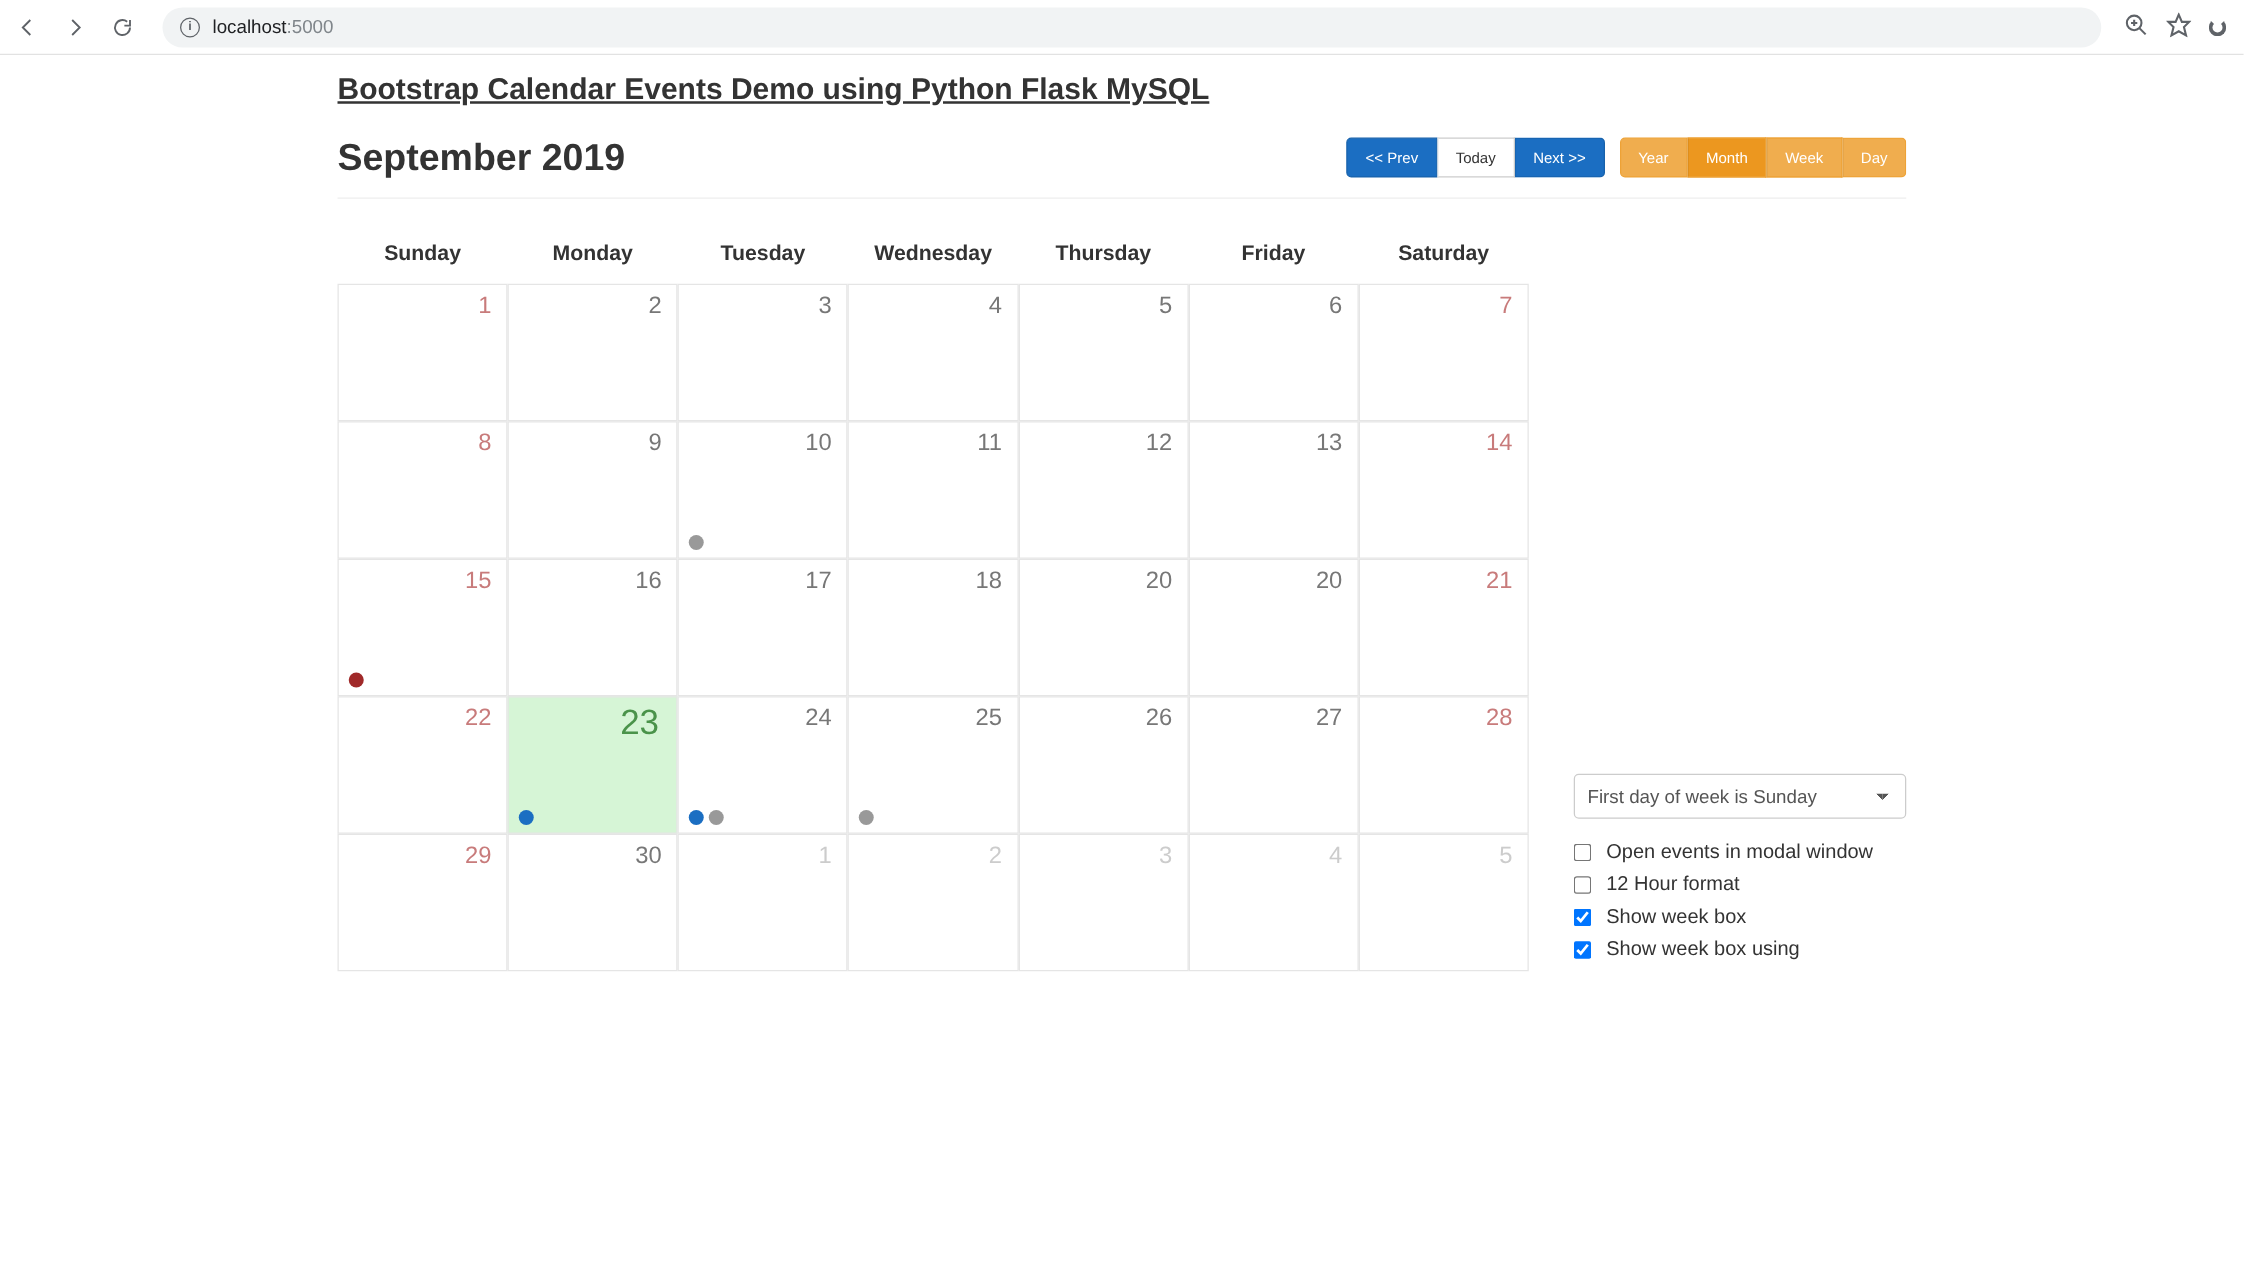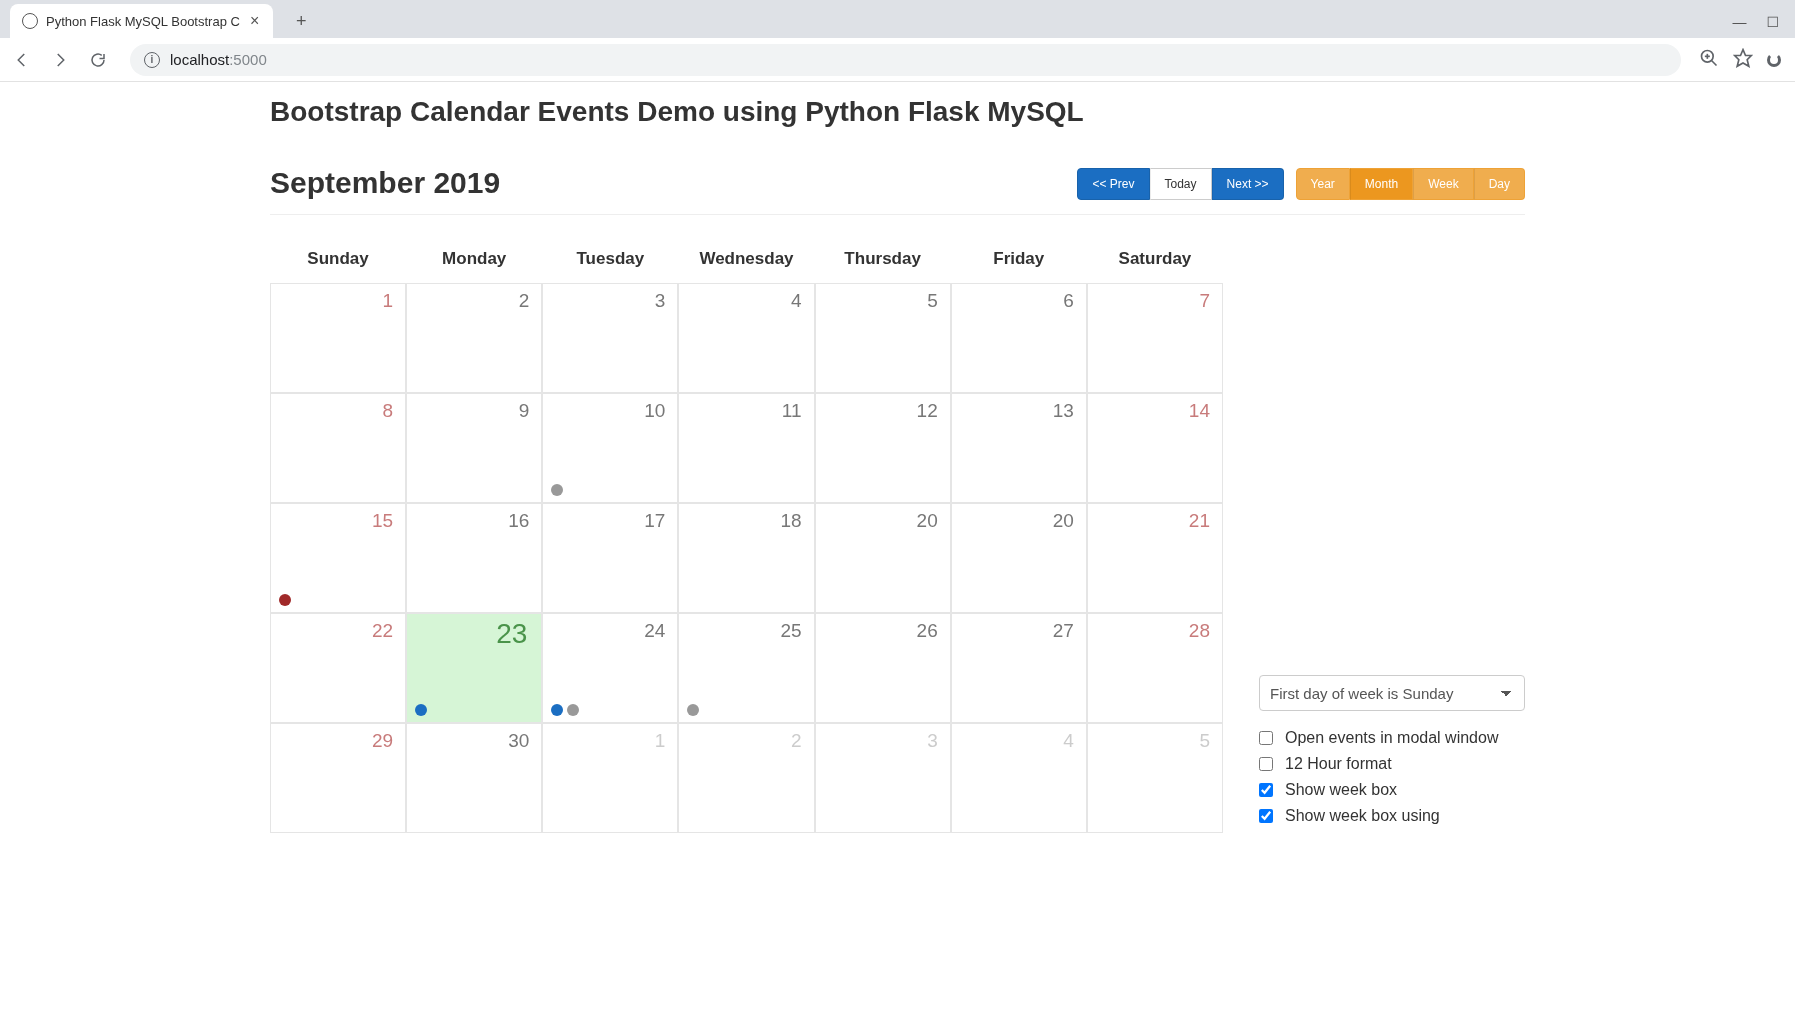--- a/index.html
+++ b/index.html
@@ -22,22 +22,22 @@
   .address-bar .info { width: 16px; height: 16px; border: 1.5px solid #5f6368; border-radius: 50%; display: flex; align-items: center; justify-content: center; font-size: 10px; color: #5f6368; font-weight: bold; }
   .address-bar .host { color: #202124; }
   .address-bar .port { color: #80868b; }
   .nav-right { display: flex; align-items: center; gap: 14px; padding-right: 6px; }
   .nav-right svg { width: 20px; height: 20px; stroke: #5f6368; fill: none; stroke-width: 2; }
   .throbber { width: 14px; height: 14px; border: 3px solid #5f6368; border-top-color: transparent; border-radius: 50%; }
 
   
   .page { padding: 14px 0 40px 0; }
   .container { max-width: 1285px; margin: 0 auto; padding: 0 15px; }
-  h3.title { font-size: 28px; font-weight: 700; margin-bottom: 38px; }
-  .header-row { display: flex; align-items: flex-end; margin-bottom: 14px; }
+  h3.title { font-size: 24px; font-weight: 700; margin-bottom: 24px; text-decoration: underline; }
+  .header-row { display: flex; align-items: flex-start; margin-bottom: 14px; }
   .month-title { font-size: 30px; font-weight: 700; flex: 1; }
 
   .btn-group { display: inline-flex; margin-left: 12px; }
   .btn { border: 1px solid transparent; padding: 8px 14px; font-size: 12px; cursor: pointer; color: #fff; line-height: 1.2; }
   .btn:first-child { border-top-left-radius: 4px; border-bottom-left-radius: 4px; }
   .btn:last-child { border-top-right-radius: 4px; border-bottom-right-radius: 4px; }
   .btn-primary { background: #1b6ec2; border-color: #1862ab; }
   .btn-default { background: #fff; color: #333; border-color: #ccc; }
   .btn-warning { background: #f0ad4e; border-color: #eea236; }
   .btn-group .btn + .btn { border-left: 1px solid rgba(0,0,0,0.08); }
@@ -68,32 +68,20 @@
 
   
   .side-wrap select { width: 100%; height: 36px; border: 1px solid #ccc; border-radius: 4px; padding: 6px 10px; font-size: 15px; background: #fff; color: #555; margin-bottom: 18px; -webkit-appearance: none; -moz-appearance: none; appearance: none; background-image: linear-gradient(45deg, transparent 50%, #555 50%), linear-gradient(135deg, #555 50%, transparent 50%); background-position: calc(100% - 18px) 15px, calc(100% - 13px) 15px; background-size: 5px 5px, 5px 5px; background-repeat: no-repeat; }
   .chk-row { display: flex; align-items: center; gap: 12px; font-size: 16px; color: #333; margin-bottom: 8px; }
   .chk-row input { width: 14px; height: 14px; }
 </style>
 </head>
 <body>
 
 <div class="browser-chrome">
-  <div class="tab-bar">
-    <div class="tab">
-      <span class="globe"></span>
-      <span class="tab-title">Python Flask MySQL Bootstrap C</span>
-      <span class="close">×</span>
-    </div>
-    <div class="new-tab">+</div>
-    <div class="win-ctrls">
-      <span>—</span>
-      <span>☐</span>
-    </div>
-  </div>
   <div class="nav-bar">
     <div class="nav-icon">
       <svg viewBox="0 0 24 24">
           <polyline points="15 4 7 12 15 20"></polyline>
         </svg>
     </div>
     <div class="nav-icon">
       <svg viewBox="0 0 24 24">
           <polyline points="9 4 17 12 9 20"></polyline>
         </svg>

